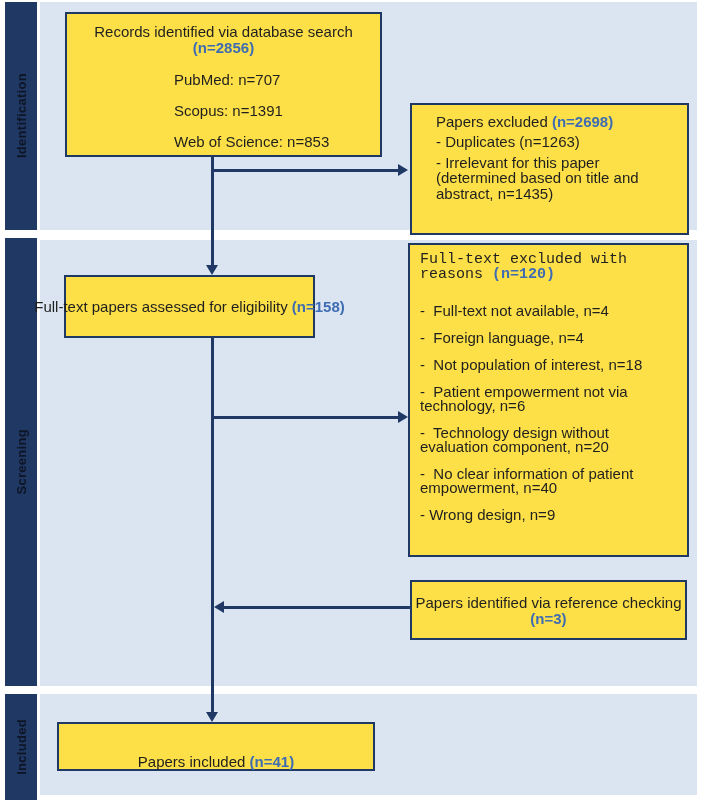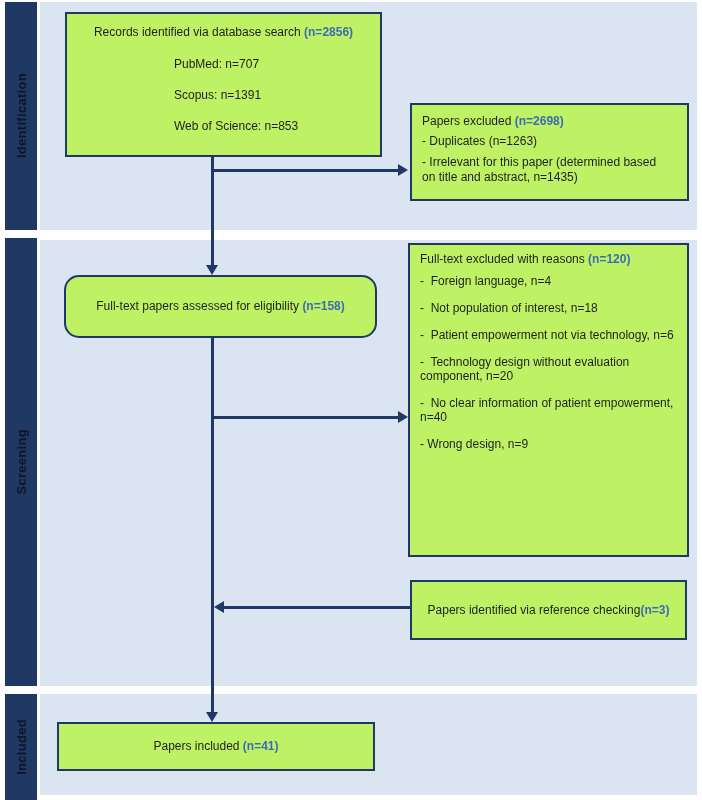--- a/index.html
+++ b/index.html
@@ -40,49 +40,49 @@
     left: 40px;
     width: 657px;
     background: #dbe5f2;
   }
   #panel-identification { top: 2px;   height: 228px; }
   #panel-screening      { top: 240px; height: 446px; }
   #panel-included       { top: 694px; height: 101px; }
   
   .flow-box {
     position: absolute;
-    background: #bef264;
+    background: #fde047;
     border: 2px solid #1f3864;
-    font-size: 12px;
+    font-size: 15px;
     line-height: 15px;
   }
   .accent { color: #3e6cb3; font-weight: bold; }
 
   #box-records { left: 65px; top: 12px; width: 317px; height: 145px; padding-top: 10px; }
   #box-records .box-title { text-align: center; line-height: 16px; margin-bottom: 16px; }
   #box-records .source-list { margin-left: 107px; }
   #box-records .source-line { line-height: 16px; margin-bottom: 15px; }
 
-  #box-excluded { left: 410px; top: 103px; width: 279px; height: 98px; padding: 8px 18px 8px 10px; }
+  #box-excluded { left: 410px; top: 103px; width: 279px; height: 132px; padding: 8px 18px 8px 24px; }
   #box-excluded .box-title { line-height: 17px; margin-bottom: 4px; }
   #box-excluded .item-line { line-height: 15.5px; margin-bottom: 5px; white-space: pre-wrap; }
 
-  #box-fulltext { left: 64px; top: 275px; width: 313px; height: 63px;
-    display: flex; align-items: center; justify-content: center; white-space: nowrap; border-radius: 15px; }
+  #box-fulltext { left: 64px; top: 275px; width: 251px; height: 63px;
+    display: flex; align-items: center; justify-content: center; white-space: nowrap; }
 
   #box-reasons { left: 408px; top: 243px; width: 281px; height: 314px; padding: 7px 10px; }
-  #box-reasons .box-title { line-height: 15px; margin-bottom: 7px; }
+  #box-reasons .box-title { line-height: 15px; margin-bottom: 22px; font-family: Liberation Mono, monospace; }
   #box-reasons .item-line { line-height: 14px; margin-bottom: 13px; white-space: pre-wrap; }
 
   #box-reference { left: 410px; top: 580px; width: 277px; height: 60px;
-    display: flex; flex-direction: row; align-items: center; justify-content: center; }
+    display: flex; flex-direction: column; align-items: center; justify-content: center; }
   #box-reference .line1 { line-height: 17px; }
 
   #box-included { left: 57px; top: 722px; width: 318px; height: 49px;
-    display: flex; align-items: center; justify-content: center; white-space: nowrap; }
+    display: flex; align-items: flex-end; justify-content: center; white-space: nowrap; }
 
   
   .connector { position: absolute; background: #1f3864; }
   .arrowhead { position: absolute; width: 0; height: 0; }
   .arrowhead.down  { border-left: 6px solid transparent; border-right: 6px solid transparent; border-top: 10px solid #1f3864; }
   .arrowhead.right { border-top: 6px solid transparent; border-bottom: 6px solid transparent; border-left: 10px solid #1f3864; }
   .arrowhead.left  { border-top: 6px solid transparent; border-bottom: 6px solid transparent; border-right: 10px solid #1f3864; }
 
   #v1 { left: 211px; top: 157px; width: 3px; height: 109px; }
   #v1-head { left: 206px; top: 265px; }
@@ -142,20 +142,21 @@
       </div>
   </div>
 
   <div class="flow-box" id="box-fulltext">
     <span>Full-text papers assessed for eligibility</span>&nbsp;<span class="accent">(n=158)</span>
   </div>
 
   <div class="flow-box" id="box-reasons">
     <div class="box-title"><span>Full-text excluded with reasons</span> <span class="accent">(n=120)</span></div>
     <div>
+        <div class="item-line">-  Full-text not available, n=4</div>
         <div class="item-line">-  Foreign language, n=4</div>
         <div class="item-line">-  Not population of interest, n=18</div>
         <div class="item-line">-  Patient empowerment not via technology, n=6</div>
         <div class="item-line">-  Technology design without evaluation component, n=20</div>
         <div class="item-line">-  No clear information of patient empowerment, n=40</div>
         <div class="item-line">- Wrong design, n=9</div>
       </div>
   </div>
 
   <div class="flow-box" id="box-reference">

